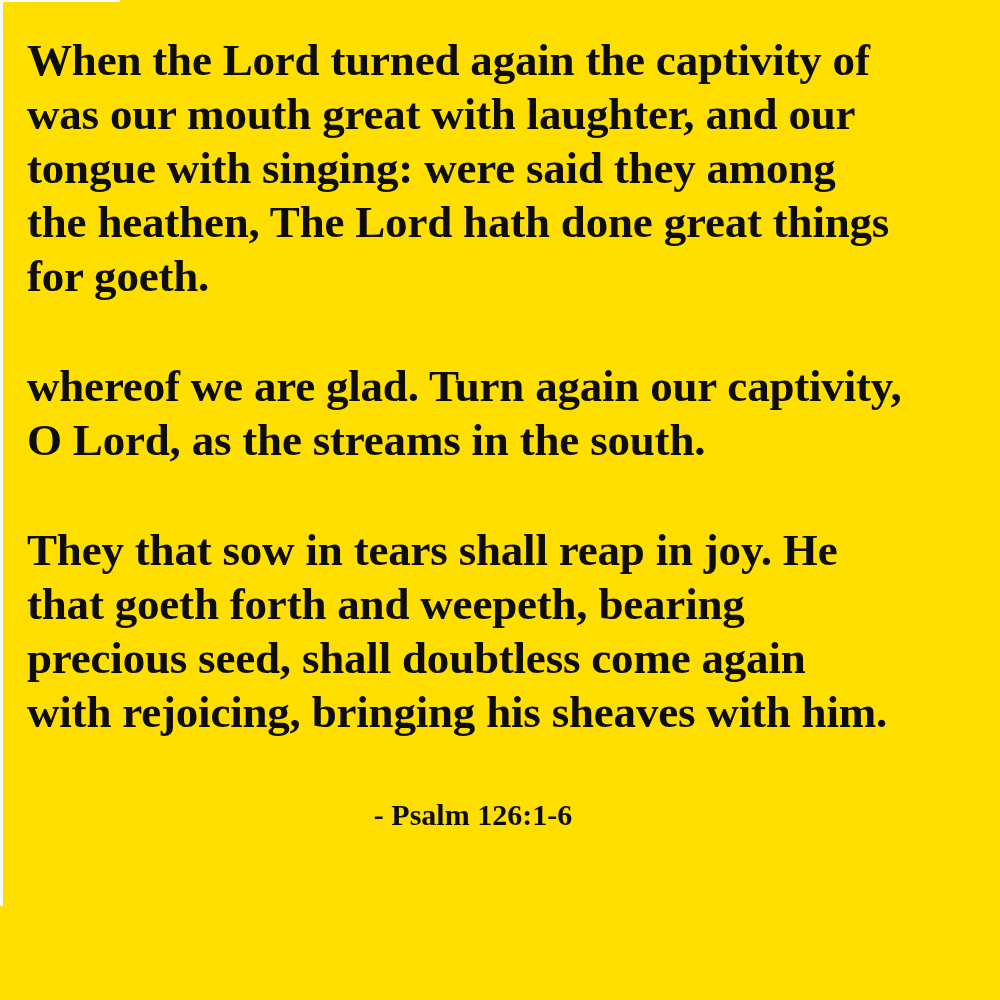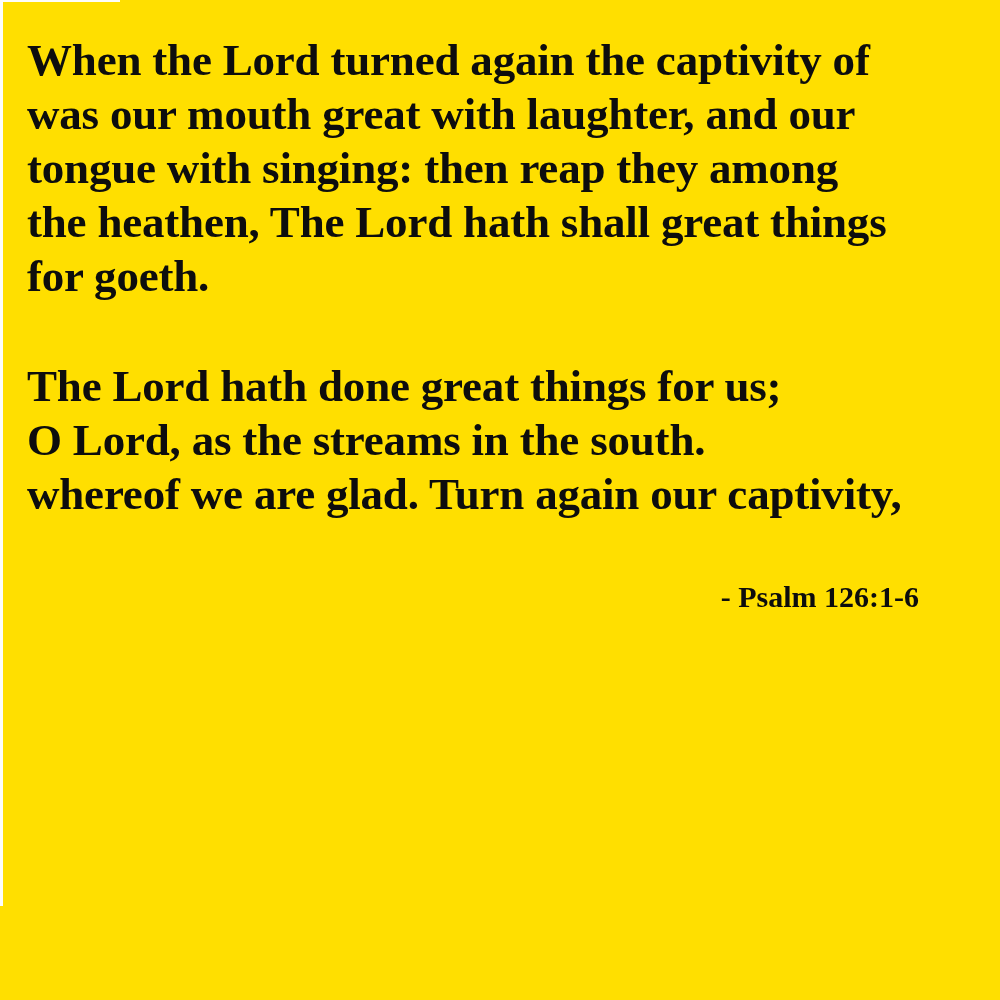--- a/index.html
+++ b/index.html
@@ -45,44 +45,49 @@
   .verse-paragraph:nth-of-type(3) { margin-bottom: 55px; }
   .verse-line {
     font-size: 45px;
     line-height: 54px;
     font-weight: bold;
     white-space: nowrap;
     letter-spacing: -0.2px;
   }
   .verse-attribution {
     margin-top: 58px;
-    text-align: right;
+    text-align: center;
     font-size: 30px;
     line-height: 36px;
     font-weight: bold;
   }
 </style>
 </head>
 <body>
 
 <div class="edge-artifact-left"></div>
 <div class="edge-artifact-top"></div>
 
 <div class="verse-wrap">
 
   <div class="verse-paragraph">
     <div class="verse-line">When the Lord turned again the captivity of</div>
     <div class="verse-line">was our mouth great with laughter, and our</div>
-    <div class="verse-line">tongue with singing: then reap they among</div>
-    <div class="verse-line">the heathen, The Lord hath shall great things</div>
+    <div class="verse-line">tongue with singing: were said they among</div>
+    <div class="verse-line">the heathen, The Lord hath done great things</div>
     <div class="verse-line">for goeth.</div>
   </div>
 
   <div class="verse-paragraph">
-    <div class="verse-line">The Lord hath done great things for us;</div>
+    <div class="verse-line">whereof we are glad. Turn again our captivity,</div>
     <div class="verse-line">O Lord, as the streams in the south.</div>
-    <div class="verse-line">whereof we are glad. Turn again our captivity,</div>
   </div>
 
+  <div class="verse-paragraph">
+    <div class="verse-line">They that sow in tears shall reap in joy. He</div>
+    <div class="verse-line">that goeth forth and weepeth, bearing</div>
+    <div class="verse-line">precious seed, shall doubtless come again</div>
+    <div class="verse-line">with rejoicing, bringing his sheaves with him.</div>
+  </div>
 
   <div class="verse-attribution">- Psalm 126:1-6</div>
 
 </div>
 
 </body></html>

